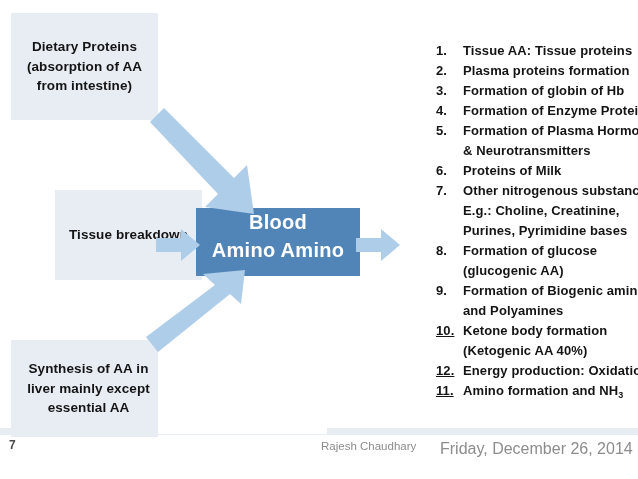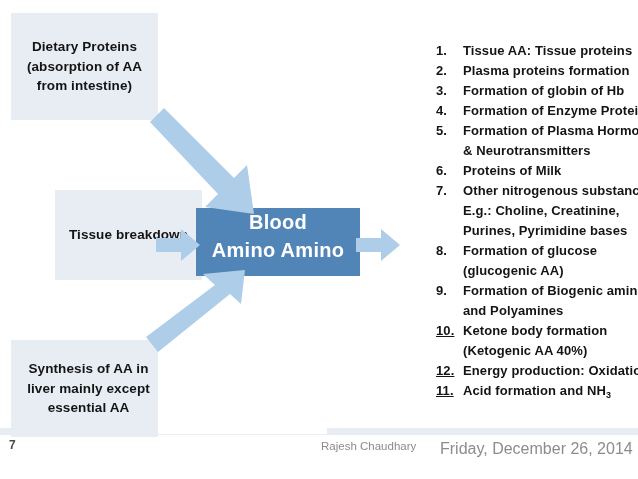--- a/index.html
+++ b/index.html
@@ -222,21 +222,21 @@
     <li class="outcome-item">
       <span class="outcome-num wide">10.</span>
       <span class="outcome-text">Ketone body formation (Ketogenic AA 40%)</span>
     </li>
     <li class="outcome-item">
       <span class="outcome-num wide">12.</span>
       <span class="outcome-text">Energy production: Oxidation</span>
     </li>
     <li class="outcome-item">
       <span class="outcome-num wide">11.</span>
-      <span class="outcome-text"><span>Acid formation and NH</span><sub>3</sub></span>
+      <span class="outcome-text"><span>Amino formation and NH</span><sub>3</sub></span>
     </li>
   </ol>
 
   <div id="footer-band-left"></div>
   <div id="footer-band-right"></div>
   <div id="footer-rule"></div>
   <div id="slide-number">7</div>
   <div id="footer-author">Rajesh Chaudhary</div>
   <div id="footer-date">Friday, December 26, 2014</div>
 

